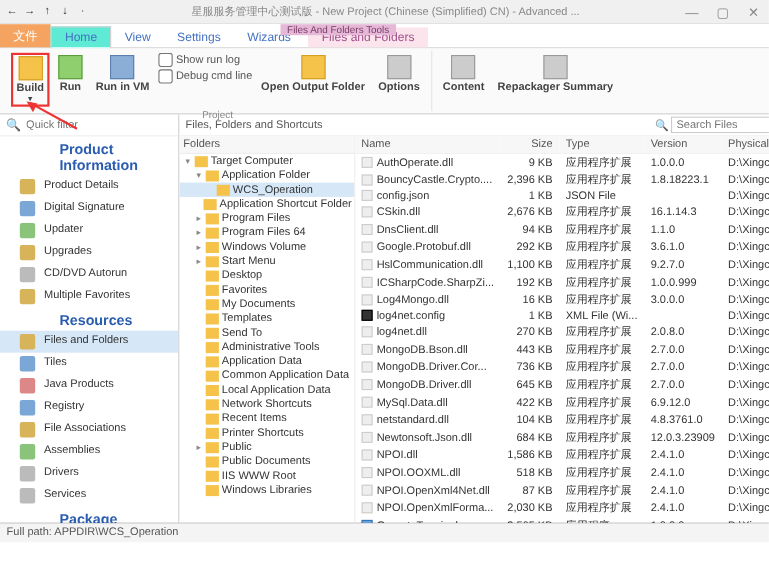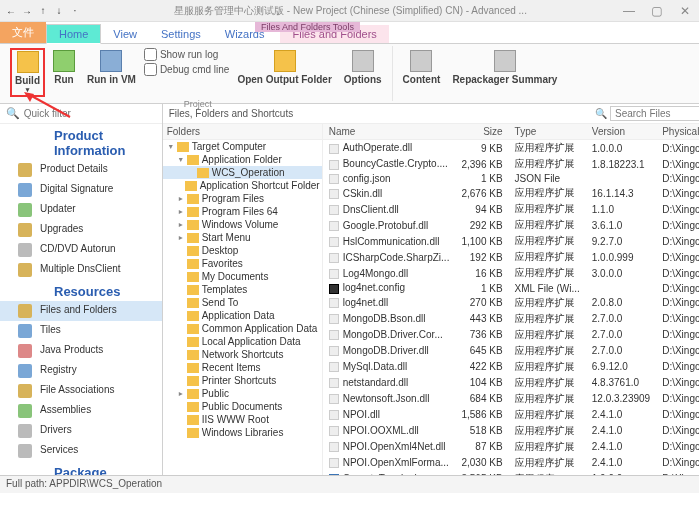--- a/index.html
+++ b/index.html
@@ -173,21 +173,21 @@
         <div class="navitem">
           <span class="nicon "></span>
           <span>Upgrades</span>
         </div>
         <div class="navitem">
           <span class="nicon gray"></span>
           <span>CD/DVD Autorun</span>
         </div>
         <div class="navitem">
           <span class="nicon "></span>
-          <span>Multiple DnsClient</span>
+          <span>Multiple Favorites</span>
         </div>
         <div class="section-hdr">Resources</div>
         <div class="navitem sel">
           <span class="nicon "></span>
           <span>Files and Folders</span>
         </div>
         <div class="navitem">
           <span class="nicon blue"></span>
           <span>Tiles</span>
         </div>
@@ -291,20 +291,25 @@
               <span>Templates</span>
             </div>
             <div class="tree-item ind" style="--d: 1;">
               <span class="tree-exp"></span>
               <span class="tree-fico"></span>
               <span>Send To</span>
             </div>
             <div class="tree-item ind" style="--d: 1;">
               <span class="tree-exp"></span>
               <span class="tree-fico"></span>
+              <span>Administrative Tools</span>
+            </div>
+            <div class="tree-item ind" style="--d: 1;">
+              <span class="tree-exp"></span>
+              <span class="tree-fico"></span>
               <span>Application Data</span>
             </div>
             <div class="tree-item ind" style="--d: 1;">
               <span class="tree-exp"></span>
               <span class="tree-fico"></span>
               <span>Common Application Data</span>
             </div>
             <div class="tree-item ind" style="--d: 1;">
               <span class="tree-exp"></span>
               <span class="tree-fico"></span>

